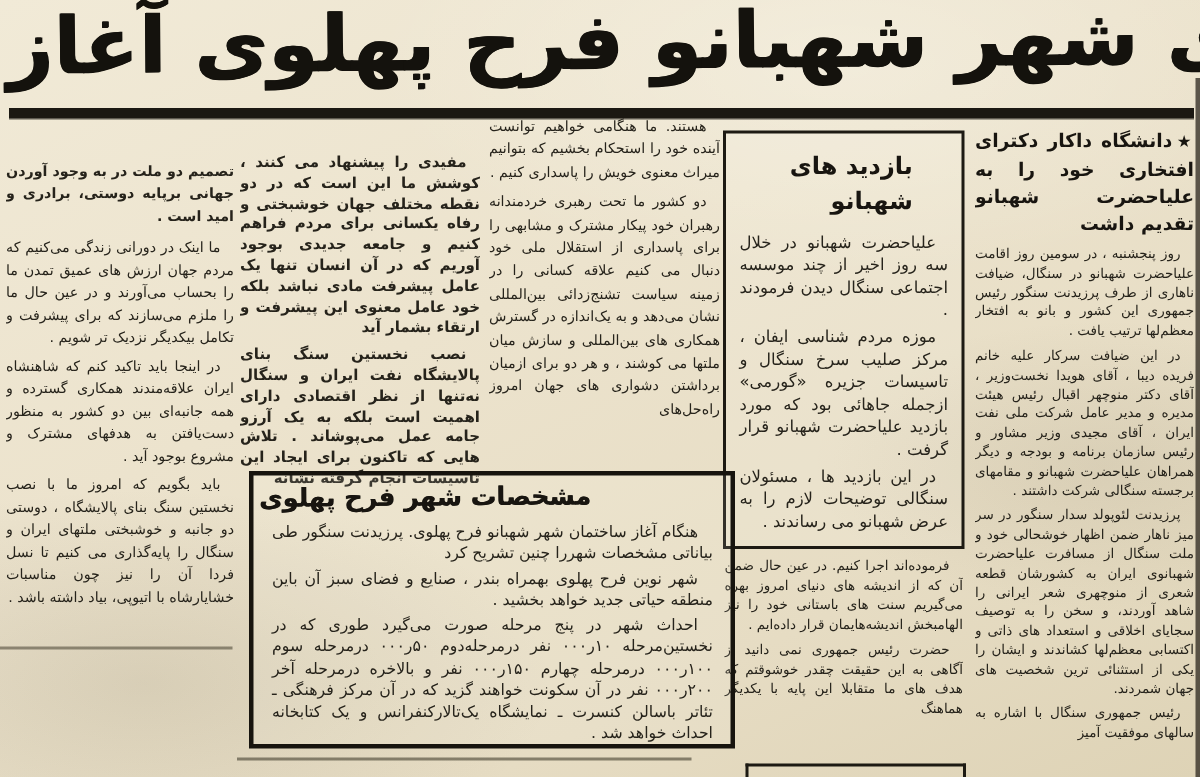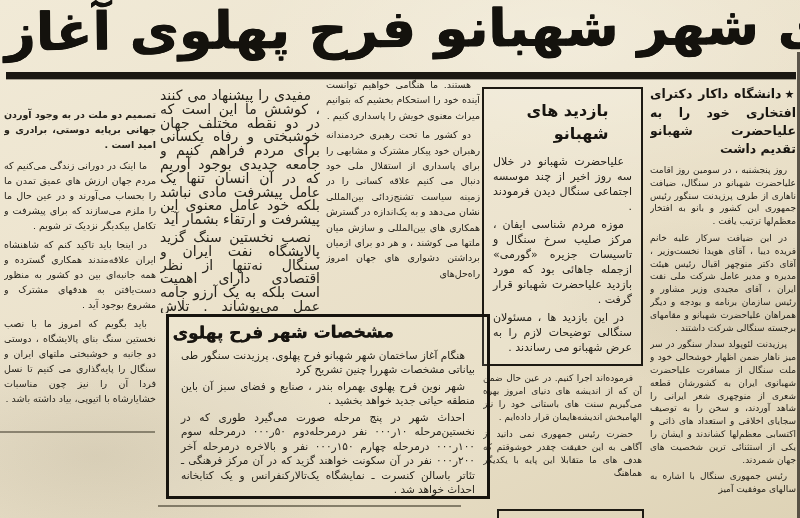--- a/index.html
+++ b/index.html
@@ -30,21 +30,21 @@
   .rule { position:absolute; top:72px; left:6px; width:790px; height:7px; background:#1b1812; box-shadow:0 1px 0 rgba(27,24,18,.35); }
   .edge-right { position:absolute; right:0; top:52px; width:3px; height:466px; background:#2b261d; opacity:.75; }
 
   
   .col { position:absolute; overflow:hidden; text-align:justify; }
   .col p { text-indent:9px; margin-bottom:4px; }
   p { text-align:justify; }
 
   .col1 { left:4px;   top:107px;  width:152px; height:340px; font-size:9.5px; line-height:15px; }
   .col1 .lead { font-weight:700; text-indent:0; margin-bottom:6px; }
-  .col2 { left:160px; top:89px;  width:160px; height:224px; font-size:14px; line-height:13.8px; }
+  .col2 { left:160px; top:102px;  width:160px; height:224px; font-size:10px; line-height:13.8px;font-weight:bold; }
   .col3 { left:326px; top:77px;  width:154px; height:224px; font-size:9.5px; line-height:15.4px; }
   .col4cont { left:483px; top:372px; width:159px; height:146px; font-size:9px; line-height:13px; }
   .col5 { left:650px; top:85px;  width:146px; height:433px; font-size:9px;  line-height:12.8px; }
 
   .dakar-title {
     font-size:12.5px; font-weight:700; line-height:18px;
     text-align:justify; margin-bottom:6px; color:#181510;
   }
   .star { font-size:11px; margin-left:3px; }
 
@@ -112,21 +112,21 @@
   </section>
   <div class="partial-box"></div>
 
   <section class="col col3">
     <p>هستند. ما هنگامی خواهیم توانست آینده خود را استحکام بخشیم که بتوانیم میراث معنوی خویش را پاسداری کنیم .</p>
     <p>دو کشور ما تحت رهبری خردمندانه رهبران خود پیکار مشترک و مشابهی را برای پاسداری از استقلال ملی خود دنبال می کنیم علاقه کسانی را در زمینه سیاست تشنج‌زدائی بین‌المللی نشان می‌دهد و به یک‌اندازه در گسترش همکاری های بین‌المللی و سازش میان ملتها می کوشند ، و هر دو برای ازمیان برداشتن دشواری های جهان امروز راه‌حل‌های</p>
   </section>
 
   <section class="col col2">
     <p>مفیدی را پیشنهاد می کنند ، کوشش ما این است که در دو نقطه مختلف جهان خوشبختی و رفاه یکسانی برای مردم فراهم کنیم و جامعه جدیدی بوجود آوریم که در آن انسان تنها یک عامل پیشرفت مادی نباشد بلکه خود عامل معنوی این پیشرفت و ارتقاء بشمار آید</p>
-    <p>نصب نخستین سنگ گزید پالایشگاه نفت ایران و سنگال نه‌تنها از نظر اقتصادی دارای اهمیت است بلکه به یک آرزو جامه عمل می‌پوشاند . تلاش هایی که تاکنون برای ایجاد این تاسیسات انجام گرفته نشانه</p>
+    <p>نصب نخستین سنگ بنای پالایشگاه نفت ایران و سنگال نه‌تنها از نظر اقتصادی دارای اهمیت است بلکه به یک آرزو جامه عمل می‌پوشاند . تلاش هایی که تاکنون برای ایجاد این تاسیسات انجام گرفته نشانه</p>
   </section>
 
   <section class="col col1">
     <p class="lead">تصمیم دو ملت در به وجود آوردن جهانی برپایه دوستی، برادری و امید است .</p>
     <p>ما اینک در دورانی زندگی می‌کنیم که مردم جهان ارزش های عمیق تمدن ما را بحساب می‌آورند و در عین حال ما را ملزم می‌سازند که برای پیشرفت و تکامل بیکدیگر نزدیک تر شویم .</p>
     <p>در اینجا باید تاکید کنم که شاهنشاه ایران علاقه‌مندند همکاری گسترده و همه جانبه‌ای بین دو کشور به منظور دست‌یافتن به هدفهای مشترک و مشروع بوجود آید .</p>
     <p>باید بگویم که امروز ما با نصب نخستین سنگ بنای پالایشگاه ، دوستی دو جانبه و خوشبختی ملتهای ایران و سنگال را پایه‌گذاری می کنیم تا نسل فردا آن را نیز چون مناسبات خشایارشاه با اتیوپی، بیاد داشته باشد .</p>
   </section>
 
   <section class="specs-box">

